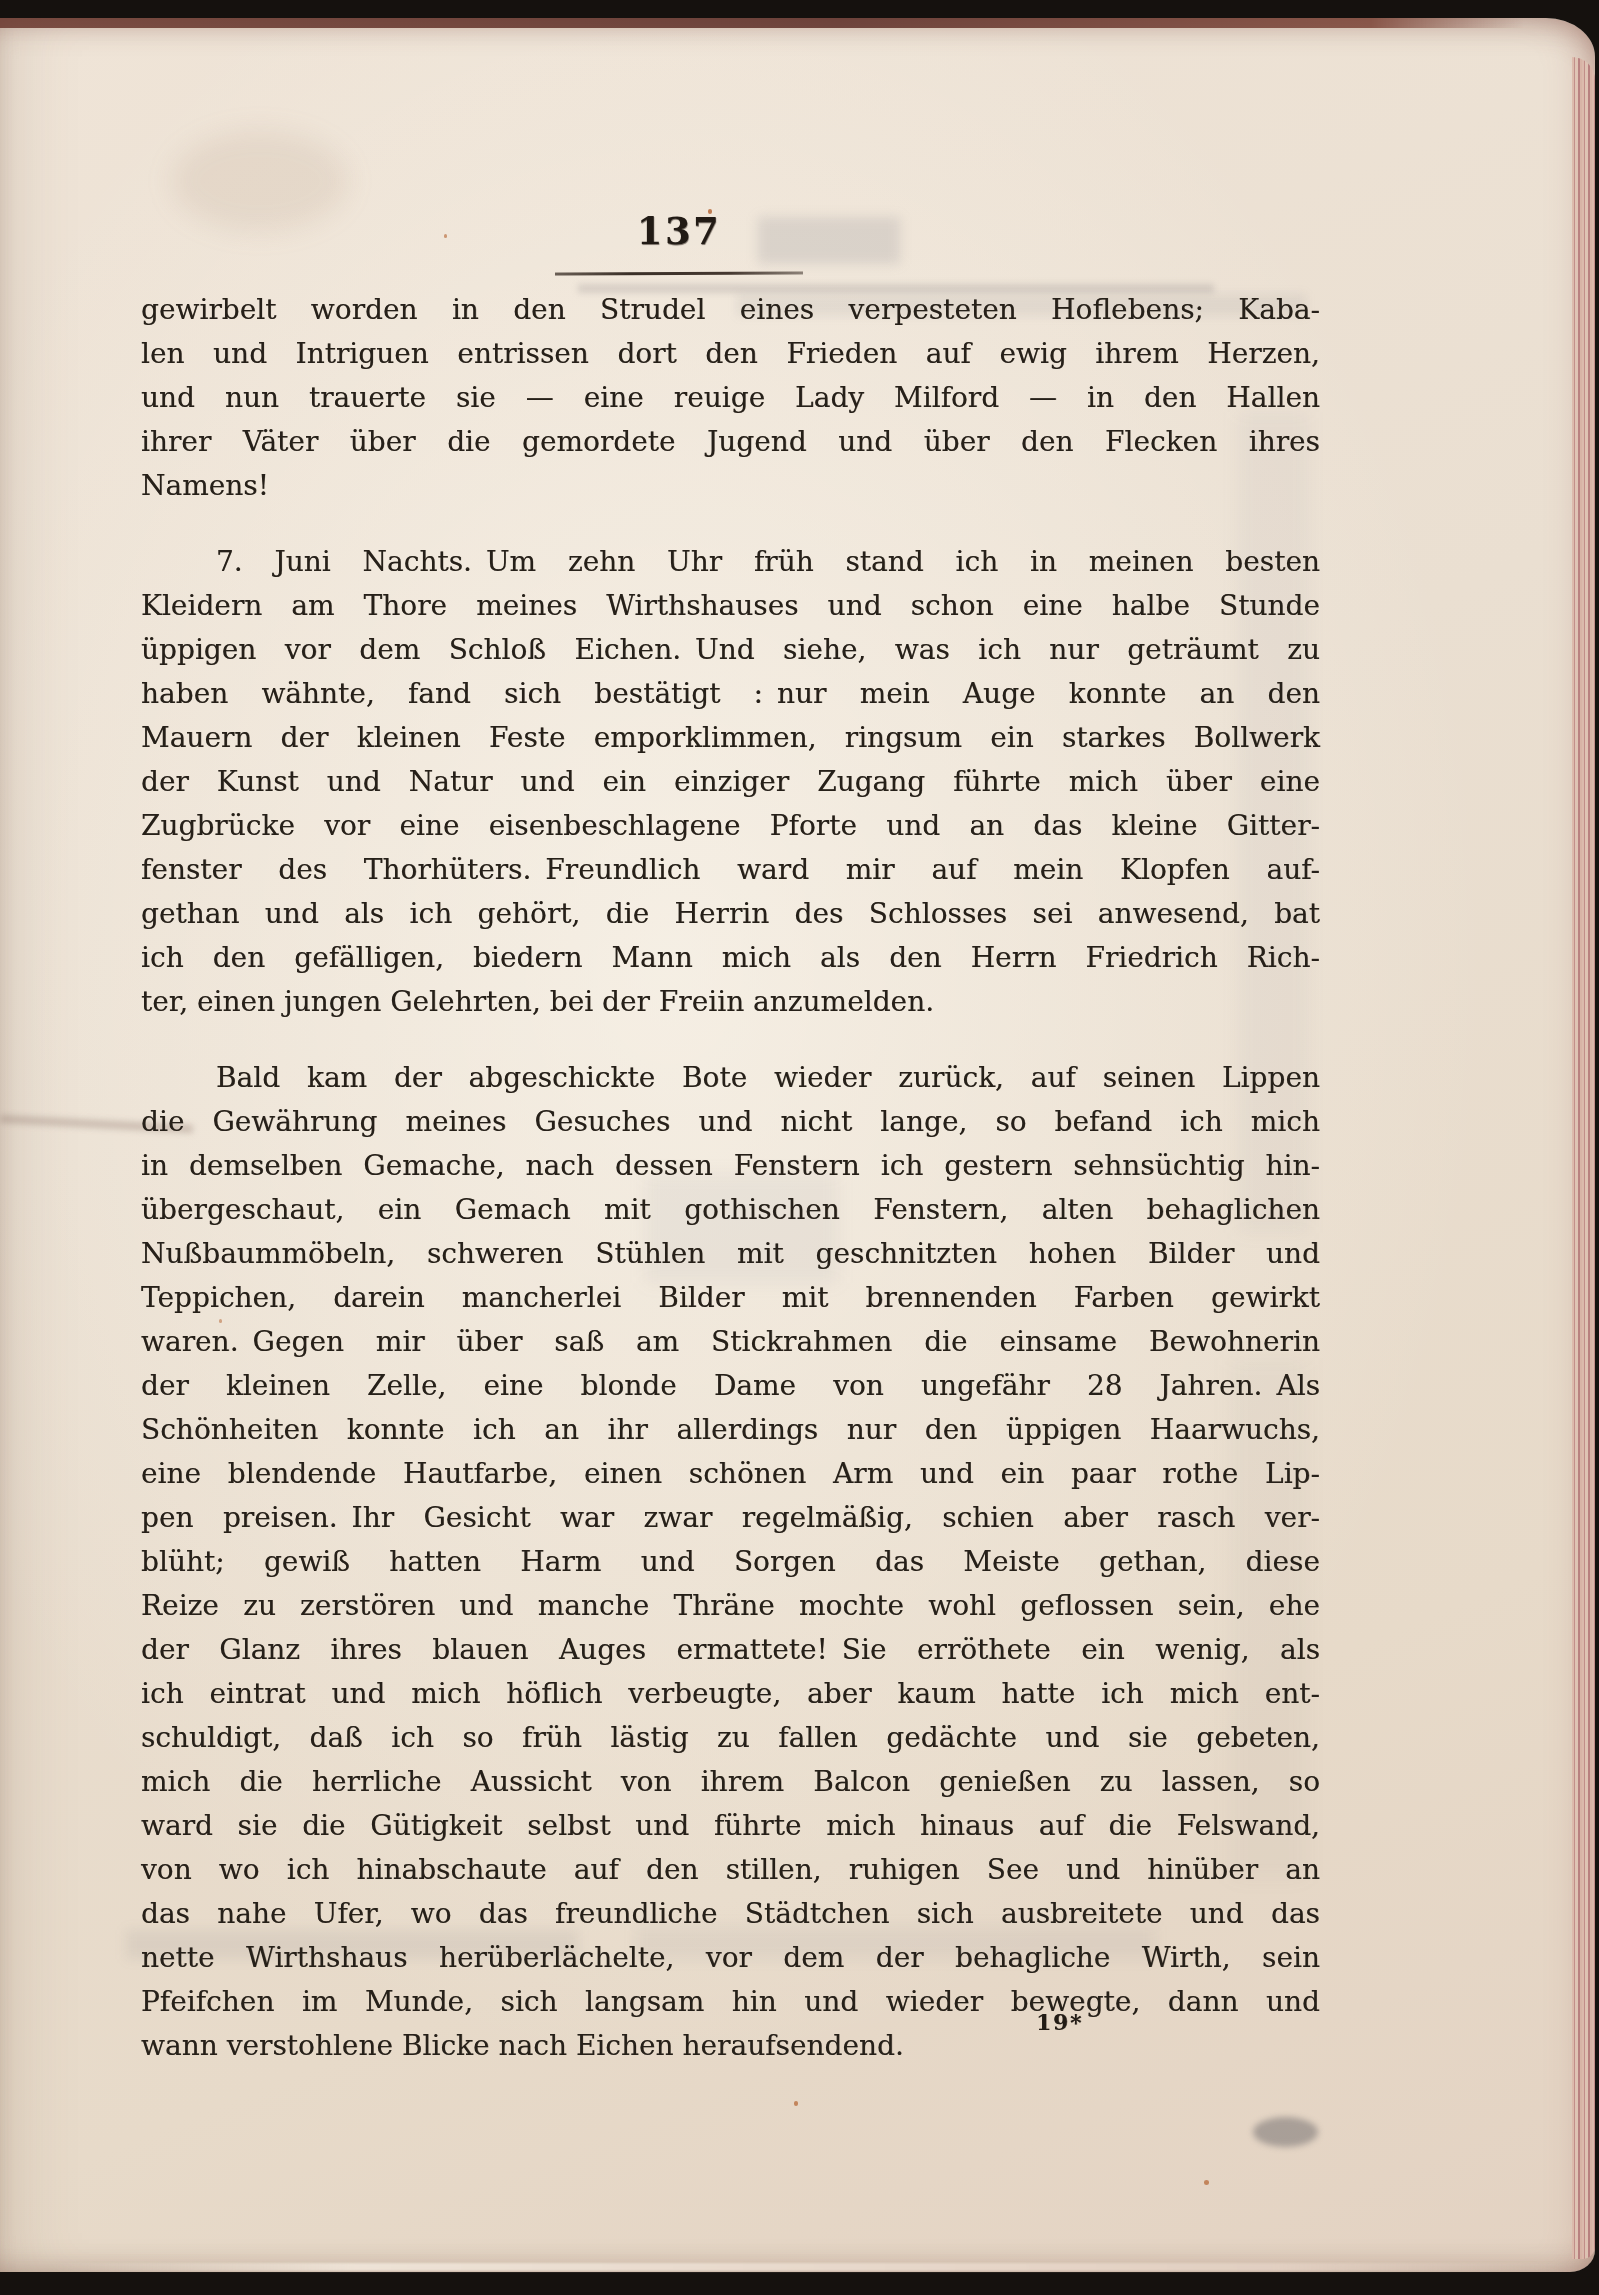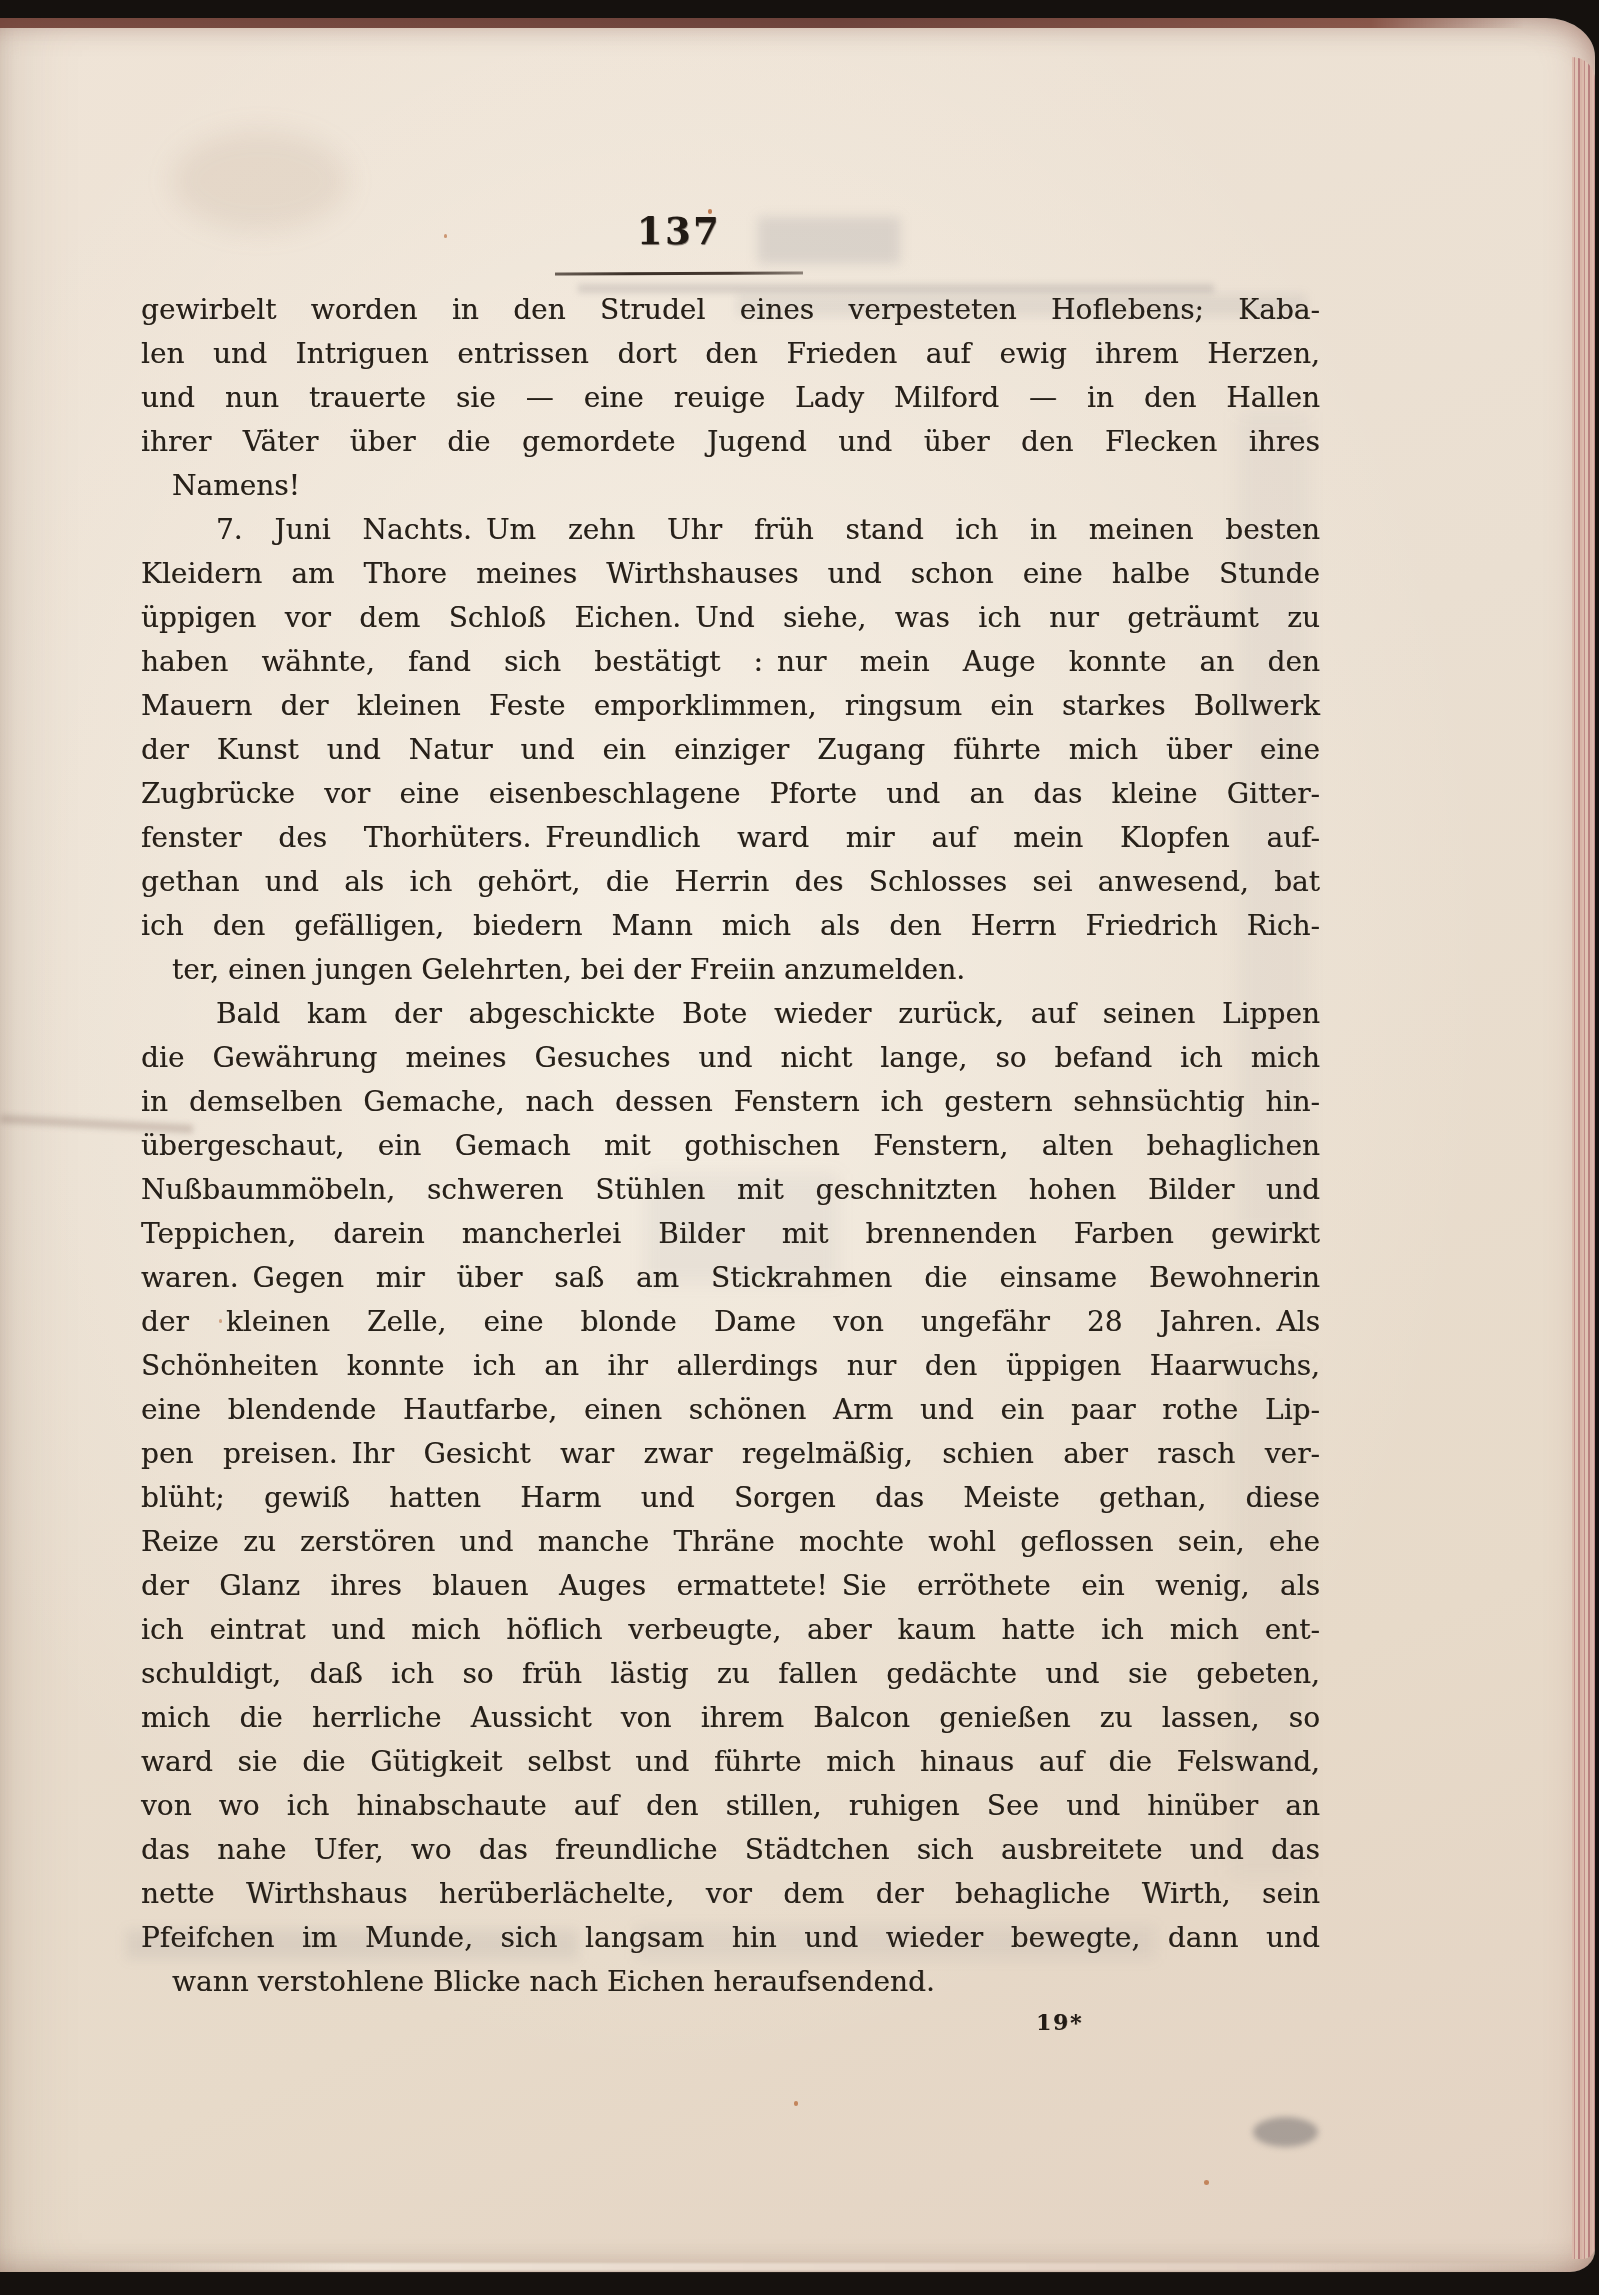--- a/index.html
+++ b/index.html
@@ -107,22 +107,22 @@
   }
   .para { margin: 0; }
   .line {
     text-align: justify;
     text-align-last: justify;
     text-justify: inter-word;
     white-space: normal;
     height: 44px;
     overflow: visible;
   }
-  .line.last { text-align-last: left; margin-left: 31px; }
-  .line.indent { padding-left: 75px; }
+  .line.last { text-align-last: left; }
+  .line.indent { padding-left: 75px; margin-top: 32px; }
   .signature-mark {
     position: absolute;
     left: 1036px;
     top: 1991px;
     font-size: 22px;
     font-weight: bold;
     letter-spacing: 1.7px;
     color: #221b15;
     text-shadow: 0.4px 0.4px 0.6px rgba(35,25,18,0.5);
   }

